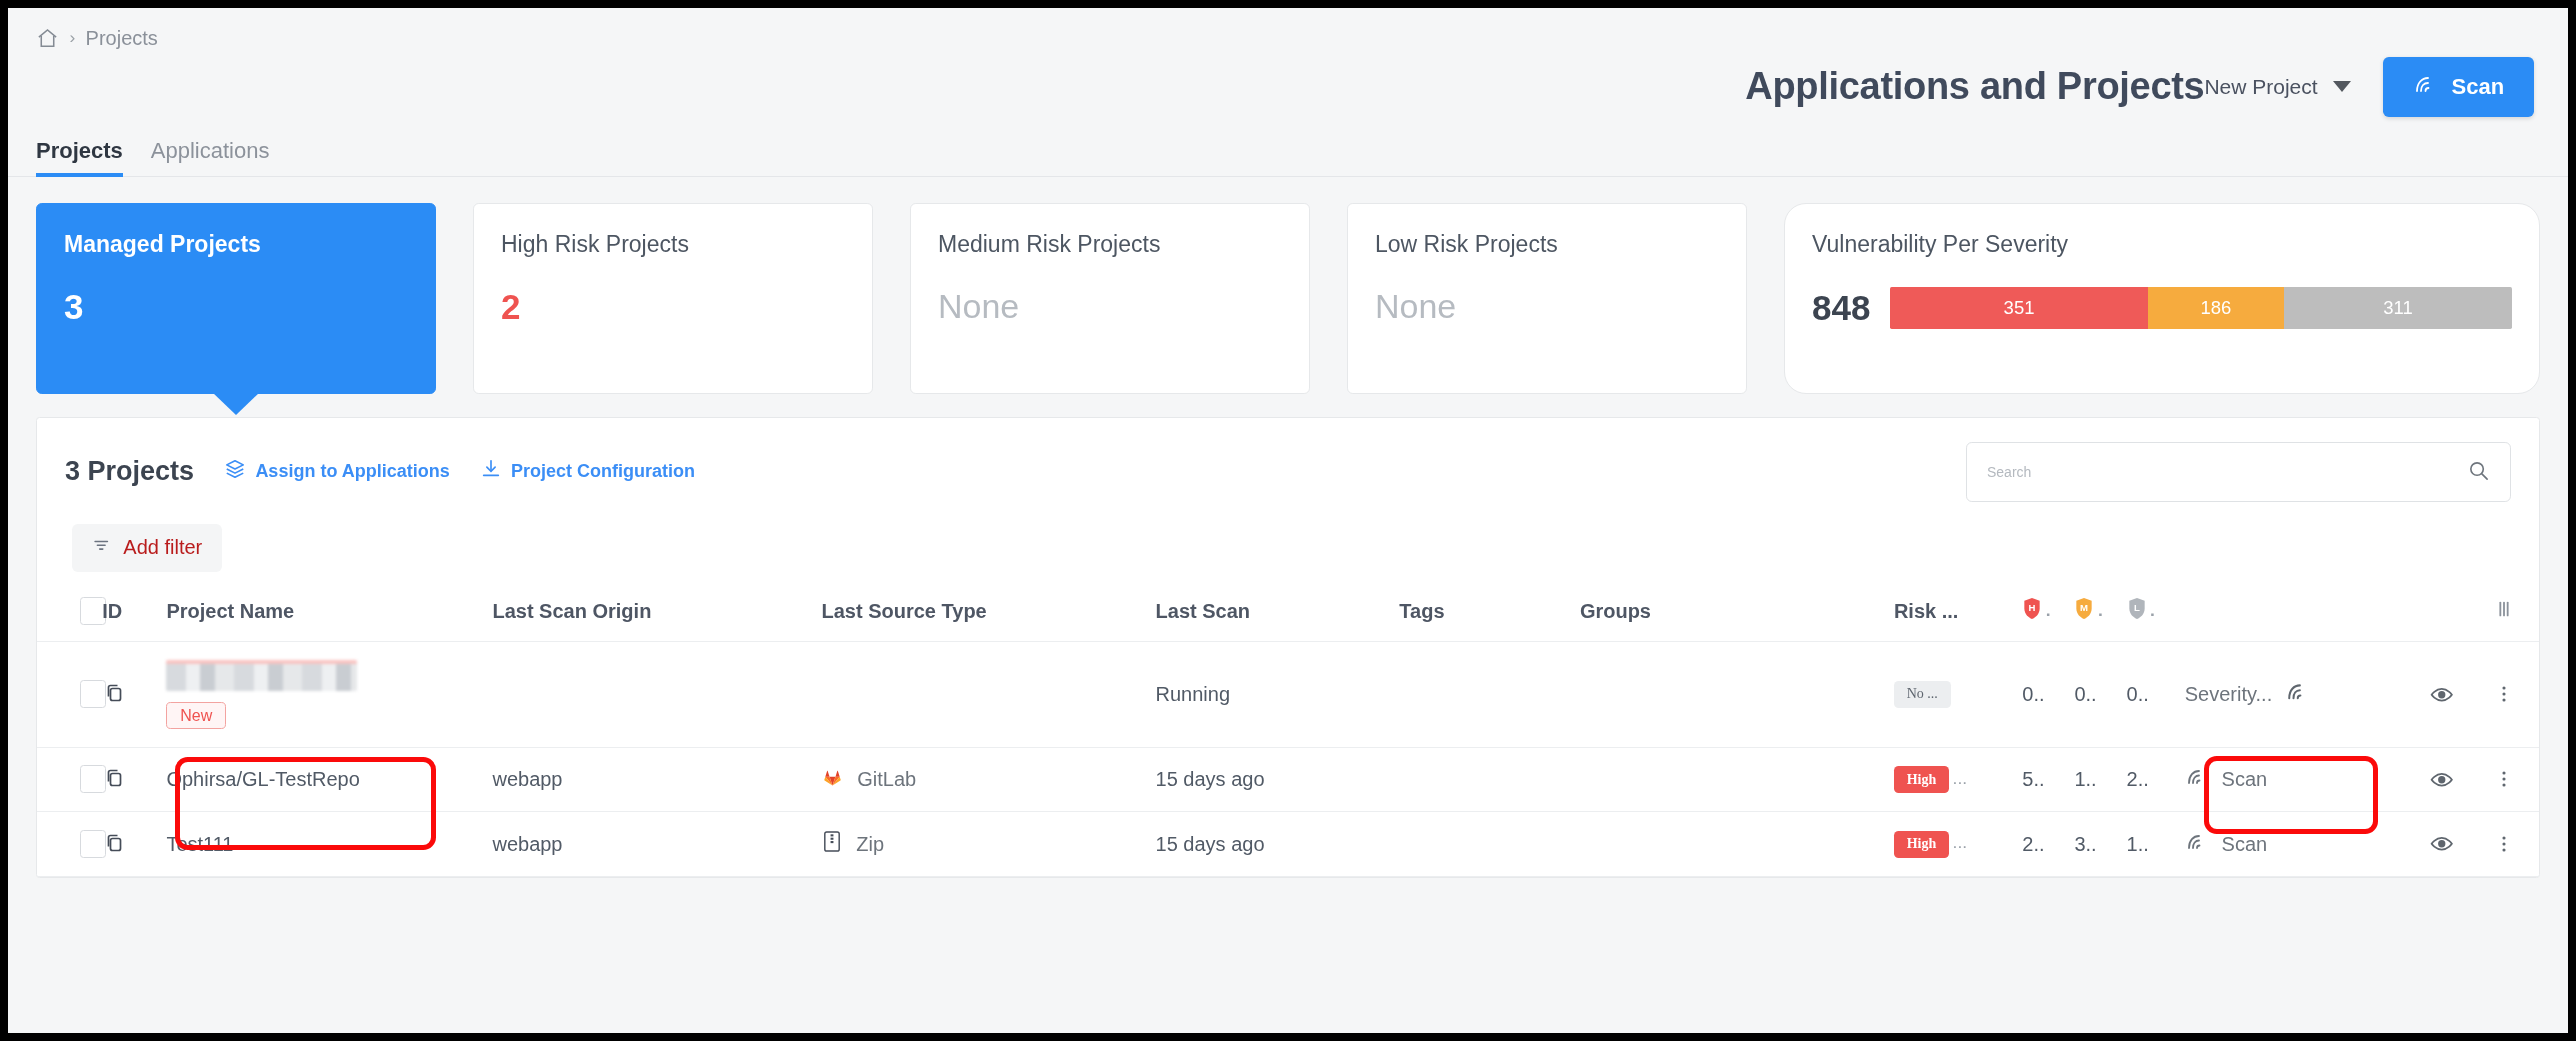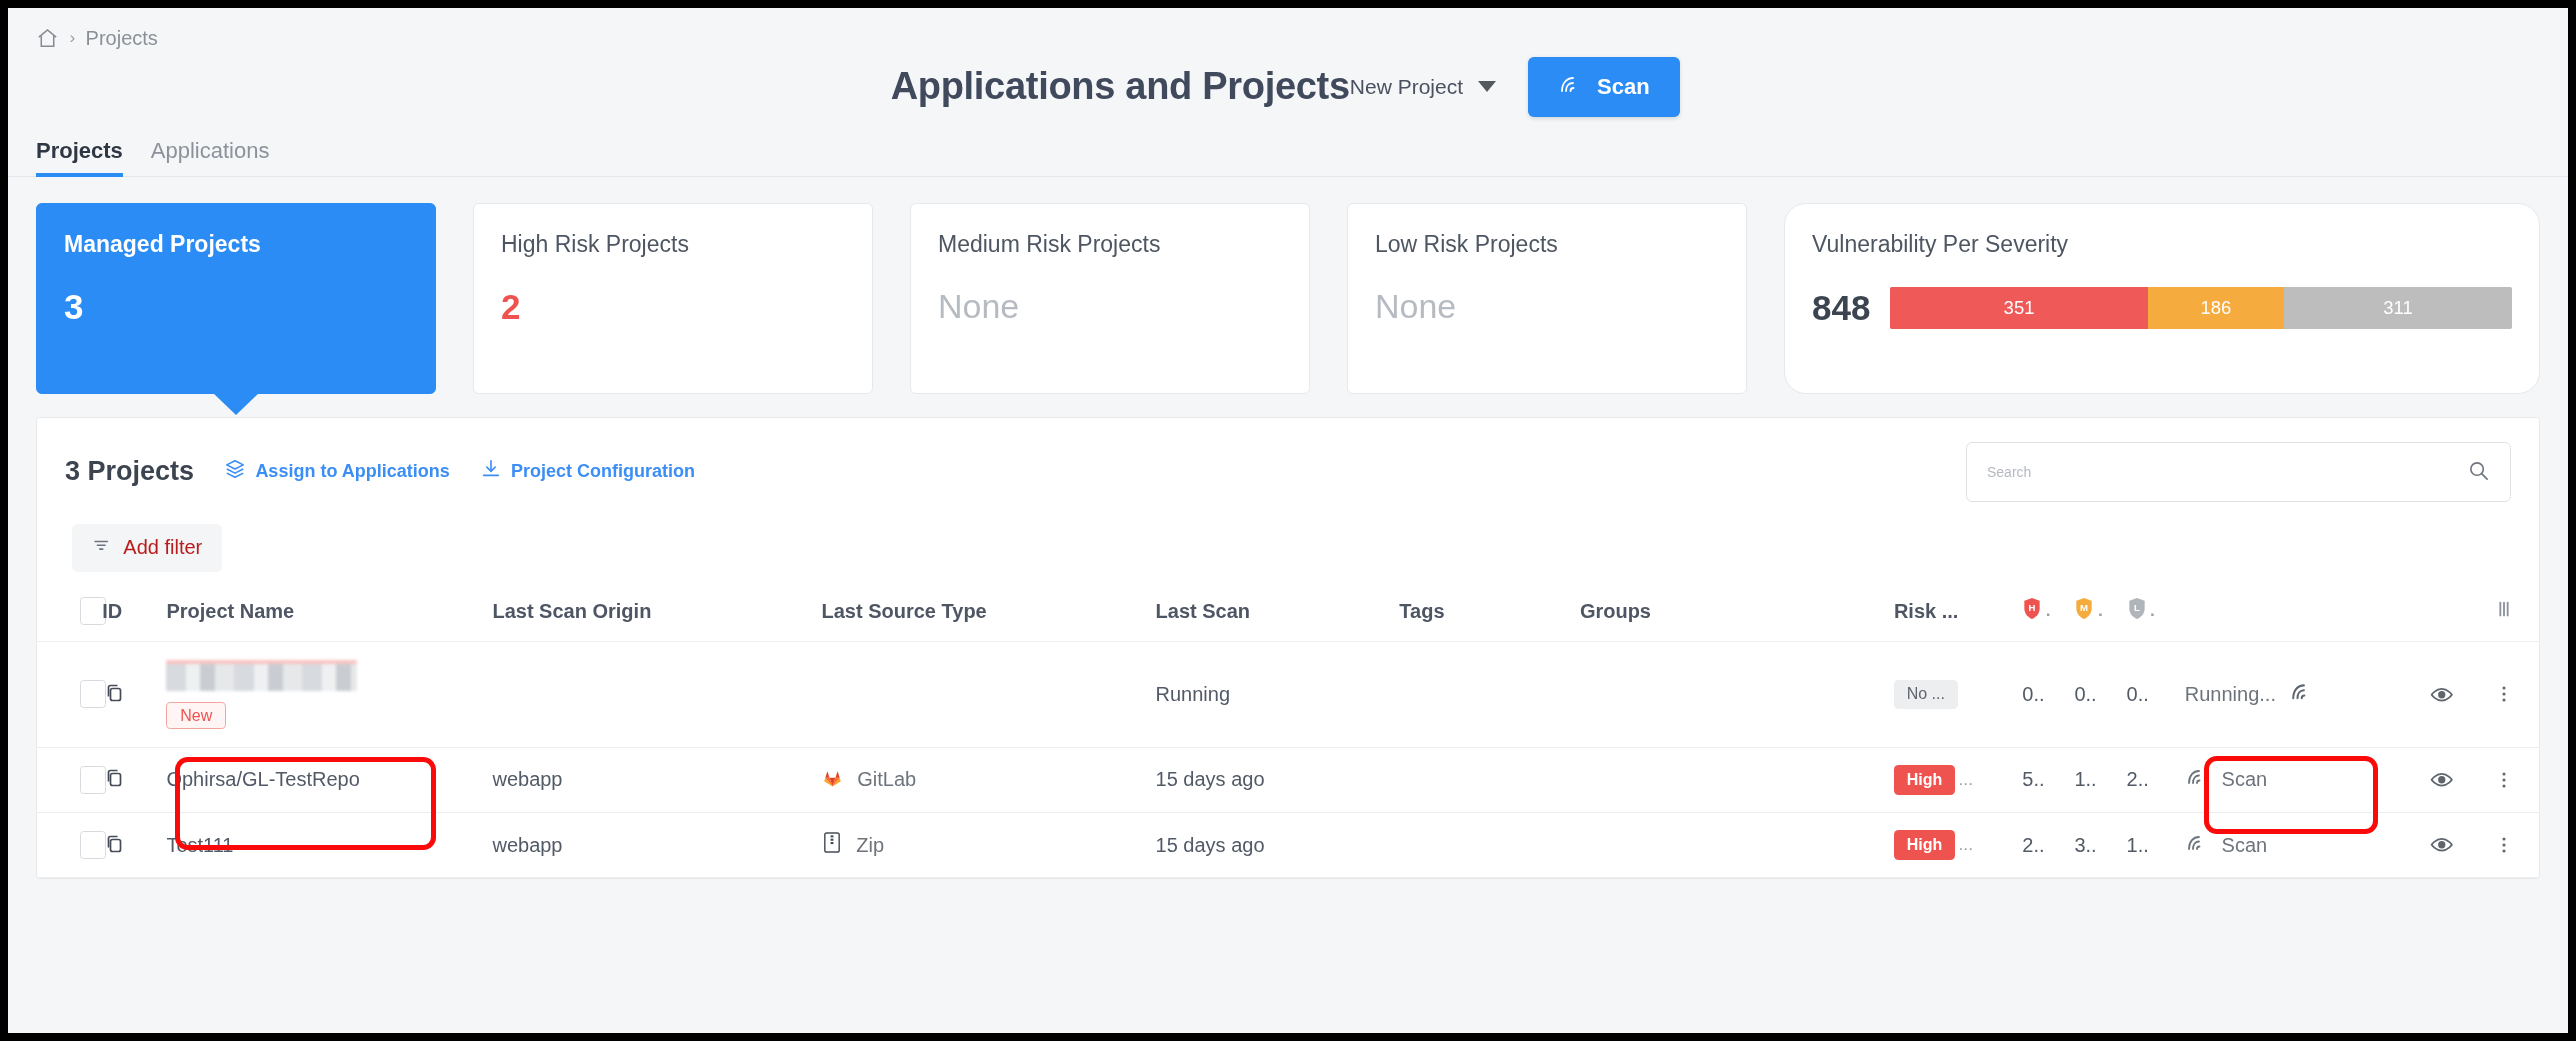--- a/index.html
+++ b/index.html
@@ -17,21 +17,21 @@
     overflow: hidden;
   }
 
   
   .page-header { padding: 15px 28px 0 28px; position: relative; }
   .breadcrumb { display: flex; align-items: center; gap: 10.4px; height: 30px; }
   .bc-home { width: 23px; height: 23px; display:block; }
   .bc-sep { color: #9aa0a6; font-size: 17.4px; line-height: 1; }
   .bc-text { color: #8a9099; font-size: 20px; }
 
-  .title-row { display: flex; align-items: center; justify-content: center; margin-top: 3.5px; }
+  .title-row { display: flex; align-items: center; justify-content: flex-end; margin-top: 3.5px; }
   .page-title { font-size: 38px; font-weight: bold; color: #404a5c; letter-spacing: -0.3px; }
   .header-actions { display: flex; align-items: center; gap: 32px; padding-right: 5.8px; }
   .new-project { display: flex; align-items: center; gap: 15px; font-size: 21px; color: #4a5160; cursor: pointer; }
   .caret-down { width: 0; height: 0; border-left: 9.3px solid transparent; border-right: 9.3px solid transparent; border-top: 11px solid #53585f; display:block; }
   .scan-btn {
     display: flex; align-items: center; gap: 15px;
     background: #2b8cf5; color: #fff; border: none; border-radius: 5.8px;
     padding: 0 30px; height: 60px; font-size: 22px; font-weight: bold;
     font-family: "Liberation Sans", sans-serif; cursor: pointer;
     box-shadow: 0 1.7px 4px rgba(0,0,0,0.12);
@@ -131,22 +131,22 @@
       linear-gradient(90deg,#f9c4c2 0 100%) top/100% 4px no-repeat,
       repeating-linear-gradient(90deg,#d7dade 0 20px,#eef0f2 20px 34px,#c9cdd2 34px 49px,#e6e8ea 49px 68px);
     filter: blur(1.7px);
   }
   .badge-new {
     display: inline-block; margin-top: 11.6px;
     border: 1.2px solid #f3a3a0; color: #ef5350; background: #fff5f5;
     font-size: 16px; border-radius: 4.6px; padding: 3.5px 12.8px;
   }
   .risk-badge {
-    display: inline-block; border-radius: 4.6px; font-size: 16px; font-weight: bold;
-    padding: 5.8px 12.8px; color: #fff; background: #ef5350;
+    display: inline-block; border-radius: 4.6px; font-size: 14px; font-weight: bold;
+    padding: 5.8px 12.8px; color: #fff; background: #ef5350; font-family: Liberation Serif, serif;
   }
   .risk-badge.none { background: #eceef0; color: #5e656e; font-weight: normal; }
   .dots-after { color: #9aa1a9; font-size: 17.4px; margin-left: 3.5px; }
 
   .action-cell { display: flex; align-items: center; gap: 12.8px; color: #6d747c; font-size: 20px; }
   .eye-cell svg, .menu-cell svg { display:block; cursor: pointer; }
 
   
   .annot {
     position: absolute; border: 5.2px solid #fb0a0a; border-radius: 12.8px; pointer-events: none;
@@ -370,21 +370,21 @@
           <td class="c-tags"></td>
           <td class="c-groups"></td>
           <td class="c-risk">
             <span class="risk-badge none">No ...</span>
           </td>
           <td class="c-h">0..</td>
           <td class="c-m">0..</td>
           <td class="c-l">0..</td>
           <td class="c-action">
             <div class="action-cell">
-              <span>Running...</span>
+              <span>Severity...</span>
               <span>
                 <svg width="25.5" height="25.5" viewBox="0 0 24 24" fill="none" stroke="#5f666e" stroke-width="1.9" stroke-linecap="round">
                   <path d="M4 18c0-7.5 4.5-12 10-12"></path>
                     <path d="M8 18c0-4.5 2.5-7.5 6-7.5"></path>
                     <path d="M12 18a2.5 2.5 0 0 1 2.5-2.5"></path>
                 </svg>
               </span>
             </div>
           </td>
           <td class="c-eye eye-cell">

